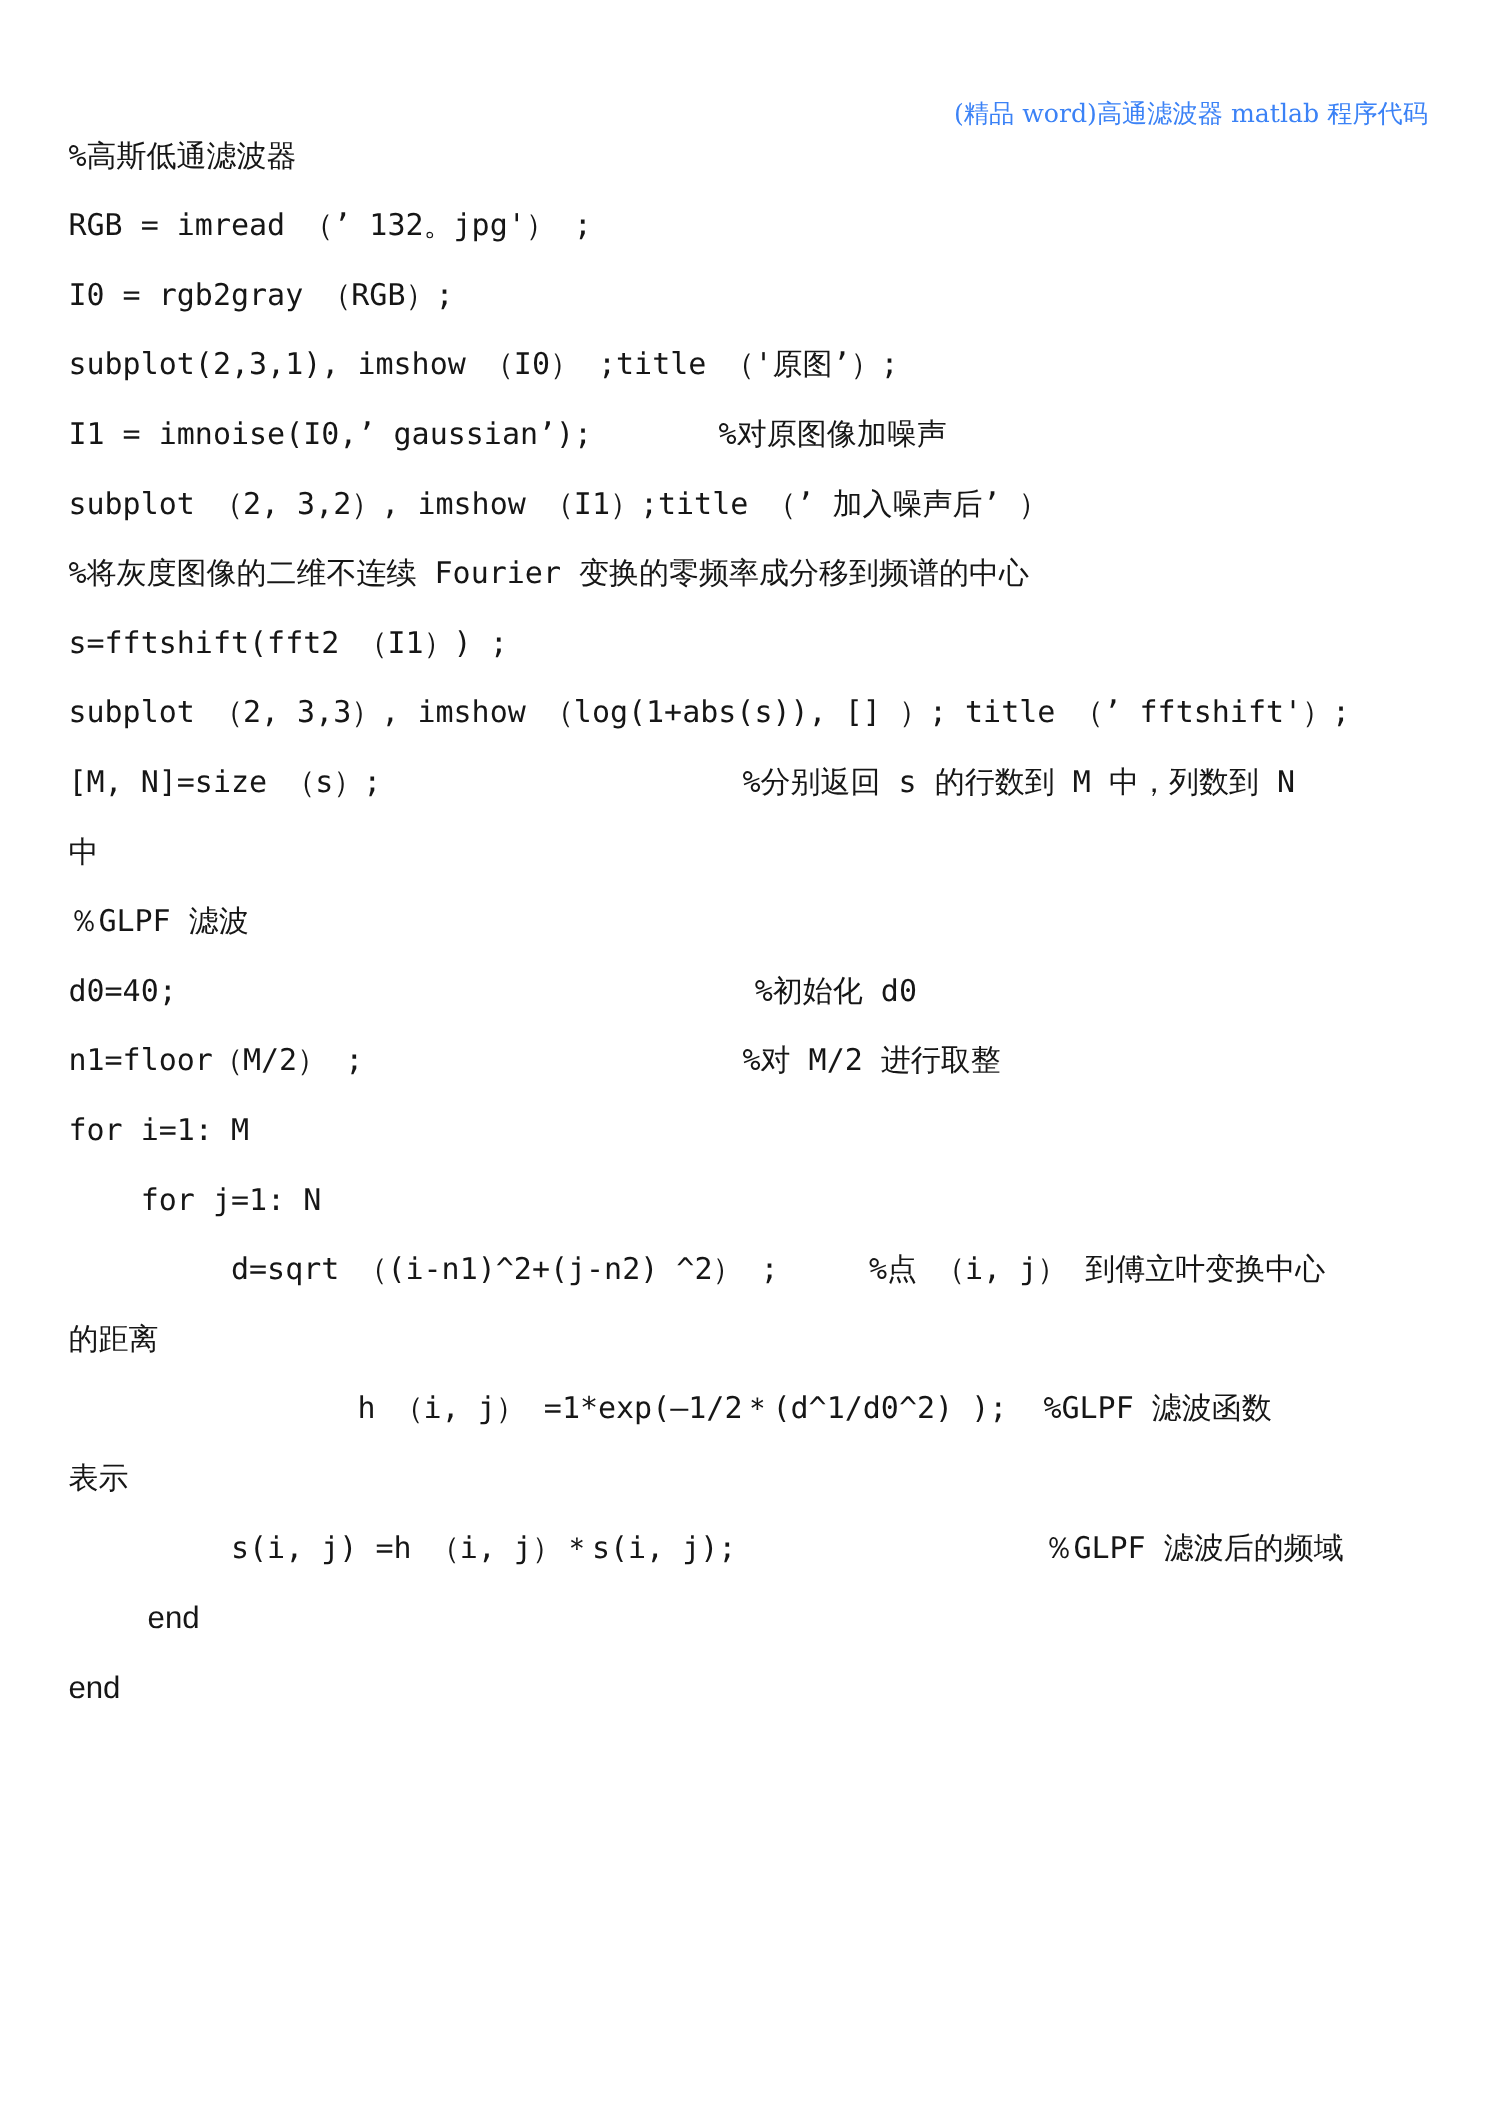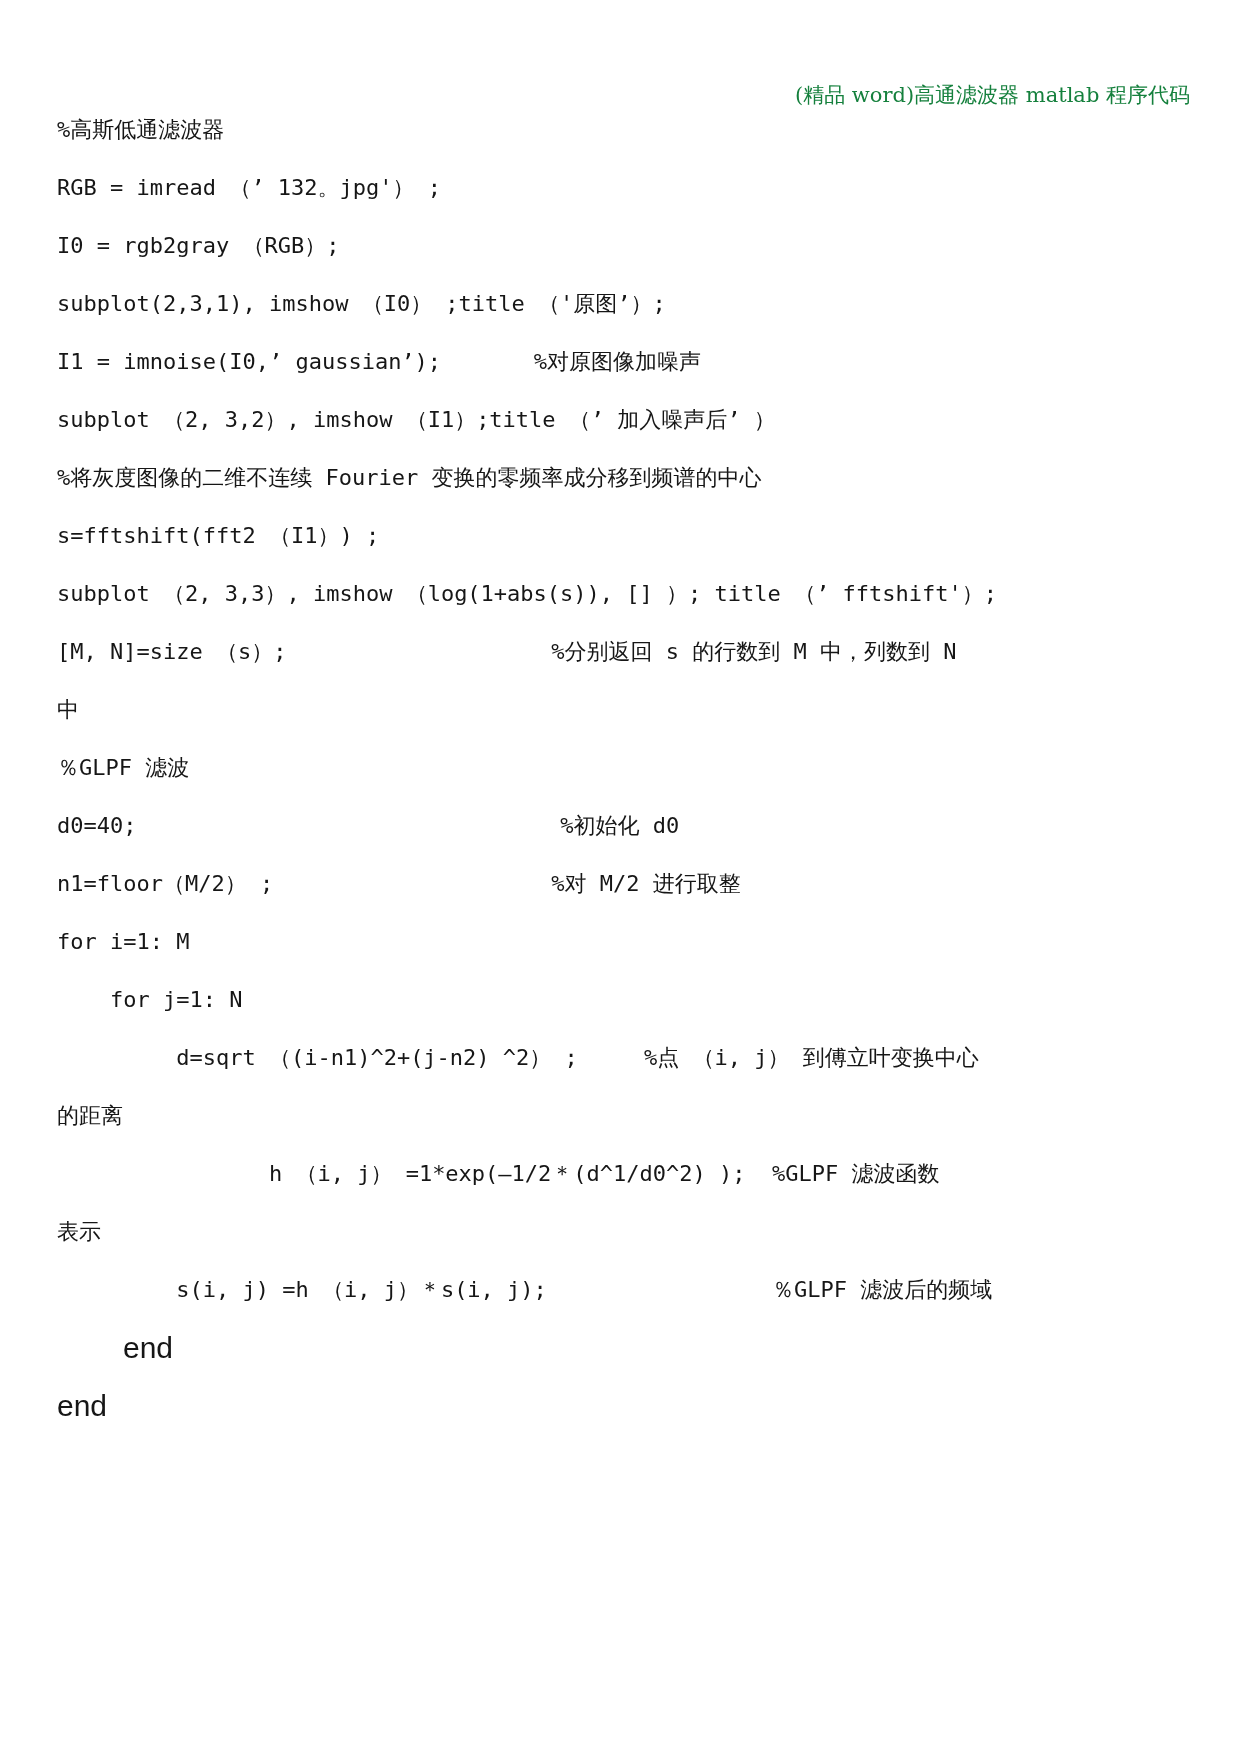--- a/index.html
+++ b/index.html
@@ -19,38 +19,38 @@
   }
   .doc-header {
     position: absolute;
     top: 80px;
     left: 0;
     right: 51px;
     text-align: right;
     font-size: 21px;
     line-height: 30px;
     font-family: "DejaVu Serif", "Liberation Serif", serif;
-    color: #15803d;
+    color: #3b82f6;
   }
   .lines {
     position: absolute;
     top: 101px;
     left: 57px;
     right: 10px;
   }
   .line {
     height: 58px;
     line-height: 58px;
-    font-size: 22px;
+    font-size: 25px;
     white-space: pre;
     letter-spacing: 0px;
   }
   .sans {
     font-family: "Liberation Sans", sans-serif;
-    font-size: 30px;
+    font-size: 26px;
   }
   .indent-1 {
     padding-left: 66px;
   }
 </style>
 </head>
 <body>
 
 <div class="page">
 

